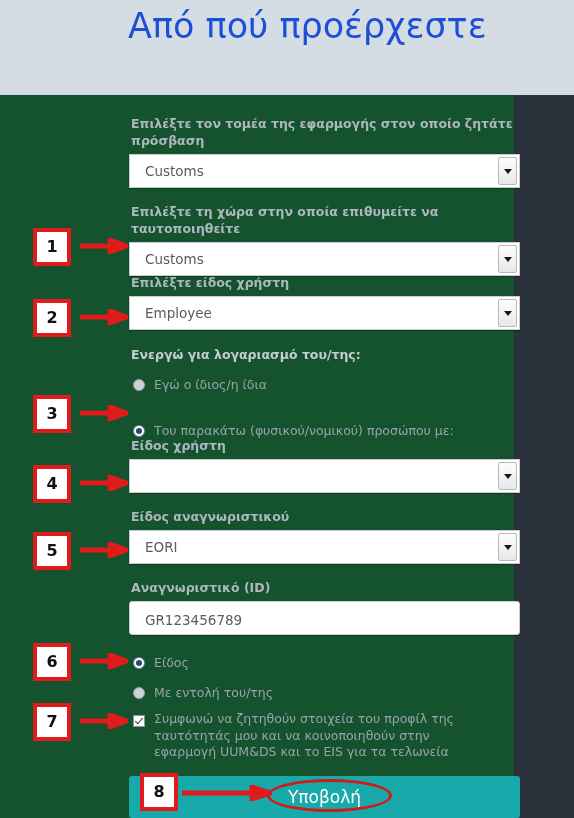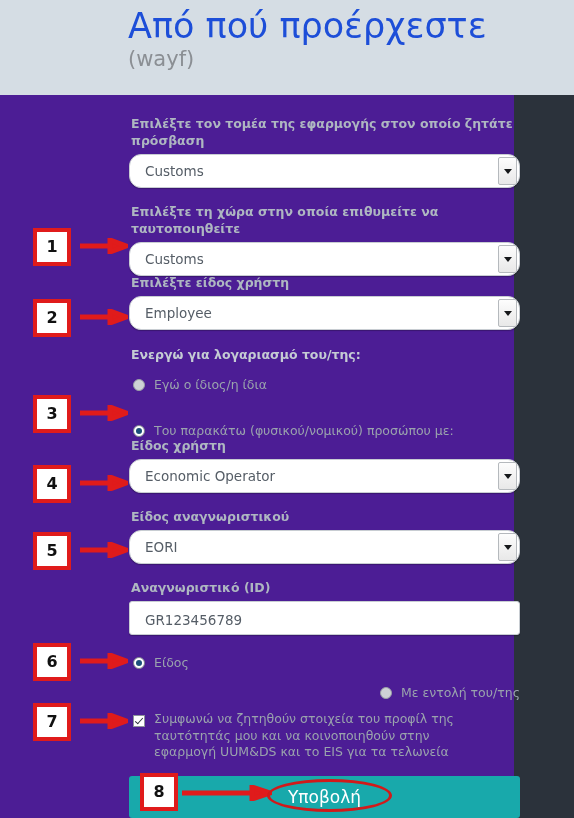--- a/index.html
+++ b/index.html
@@ -40,21 +40,21 @@
     margin-top: -2px;
   }
 
   
   .form-area {
     position: absolute;
     left: 0;
     top: 95px;
     width: 514px;
     height: 723px;
-    background: #4c1d95;
+    background: #14532d;
   }
   .form-col {
     position: absolute;
     left: 129px;
     top: 0;
     width: 391px;
   }
 
   .field-label {
     color: #aeb7c1;
@@ -63,21 +63,21 @@
     line-height: 17px;
     margin: 0 0 5px 2px;
   }
 
   .select-wrap {
     position: relative;
     width: 391px;
     height: 34px;
     background: #ffffff;
     border: 1px solid #c8cdd2;
-    border-radius: 12px;
+    border-radius: 0;
     box-sizing: border-box;
     box-shadow: 0 1px 1px rgba(0,0,0,0.25);
   }
   .select-value {
     position: absolute;
     left: 15px;
     top: 0;
     line-height: 32px;
     font-size: 13.5px;
     color: #555d66;
@@ -248,21 +248,20 @@
     border: 3px solid #d11a1a;
     border-radius: 50%;
     box-sizing: border-box;
   }
 </style>
 </head>
 <body>
 
 <div class="header">
   <div class="header-title">Από πού προέρχεστε</div>
-  <div class="header-sub">(wayf)</div>
 </div>
 
 <div class="form-area">
   <div class="form-col">
 
     <div style="position:absolute; left:0; top:20px; width:391px;">
       <div class="field-label">Επιλέξτε τον τομέα της εφαρμογής στον οποίο ζητάτε πρόσβαση</div>
       <div class="select-wrap">
         <span class="select-value">Customs</span>
         <span class="select-arrow-btn">
@@ -299,21 +298,20 @@
       </div>
       <div class="radio-row" style="margin-top:23px;">
         <span class="radio checked"></span>
         <span class="radio-label">Του παρακάτω (φυσικού/νομικού) προσώπου με:</span>
       </div>
     </div>
 
     <div style="position:absolute; left:0; top:342px; width:391px;">
       <div class="field-label">Είδος χρήστη</div>
       <div class="select-wrap">
-        <span class="select-value">Economic Operator</span>
         <span class="select-arrow-btn">
             <span class="tri"></span>
           </span>
       </div>
     </div>
 
     <div style="position:absolute; left:0; top:413px; width:391px;">
       <div class="field-label">Είδος αναγνωριστικού</div>
       <div class="select-wrap">
         <span class="select-value">EORI</span>
@@ -326,21 +324,21 @@
     <div style="position:absolute; left:0; top:484px; width:391px;">
       <div class="field-label">Αναγνωριστικό (ID)</div>
       <input class="text-input" type="text" value="GR123456789" style="">
     </div>
 
     <div style="position:absolute; left:0; top:558px; width:391px;">
       <div class="radio-row">
         <span class="radio checked"></span>
         <span class="radio-label">Είδος</span>
       </div>
-      <div class="radio-row" style="margin-top:7px;justify-content:flex-end;">
+      <div class="radio-row" style="margin-top:7px;">
         <span class="radio"></span>
         <span class="radio-label">Με εντολή του/της</span>
       </div>
     </div>
 
     <div style="position:absolute; left:0; top:616px; width:391px;">
       <div class="check-row">
         <span class="checkbox"></span>
         <span class="check-label">Συμφωνώ να ζητηθούν στοιχεία του προφίλ της ταυτότητάς μου και να κοινοποιηθούν στην εφαρμογή UUM&amp;DS και το EIS για τα τελωνεία</span>
       </div>

